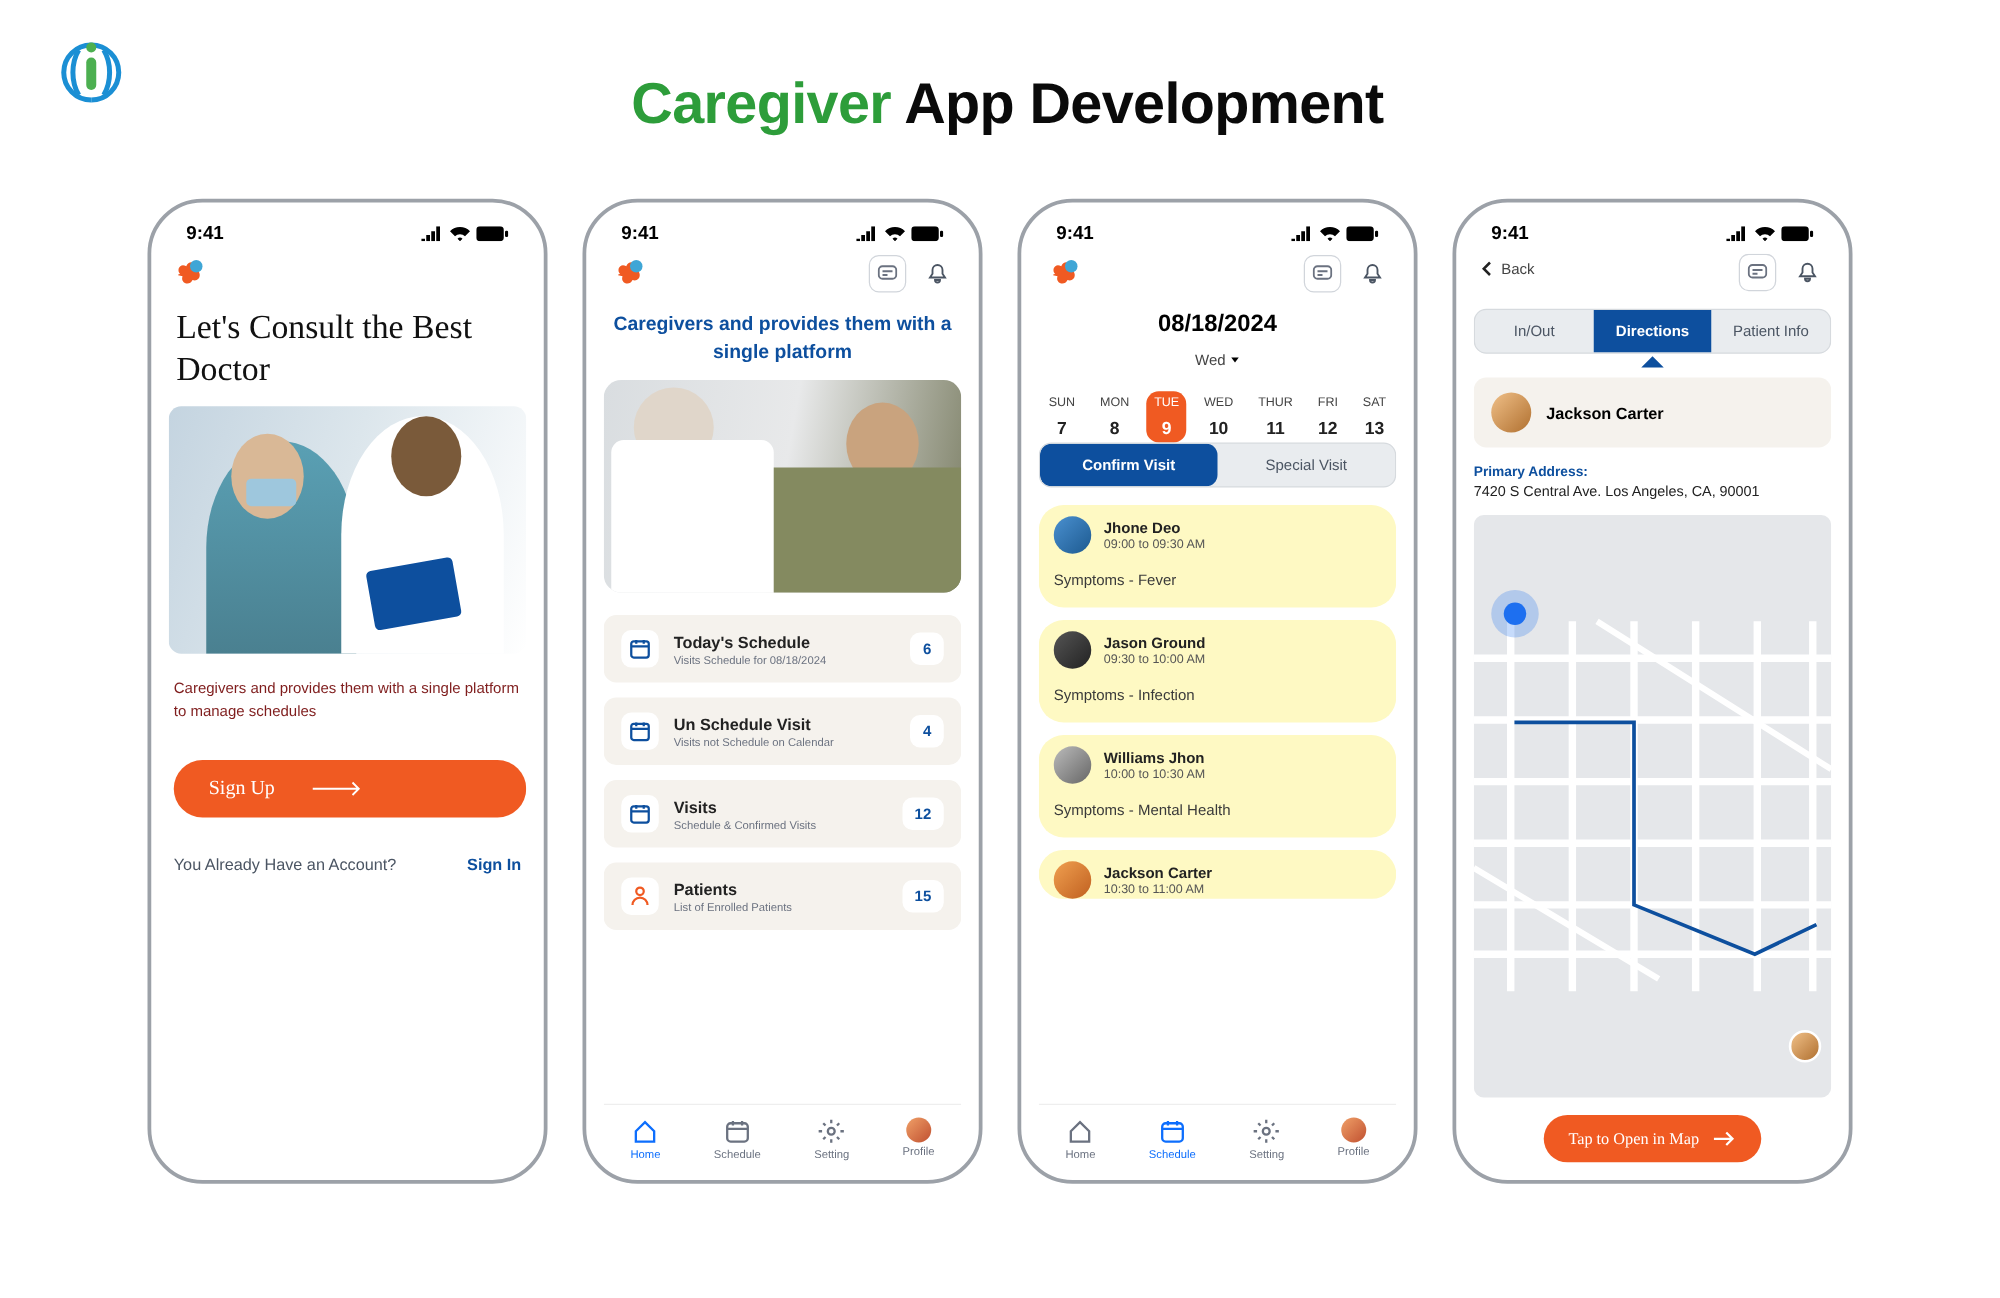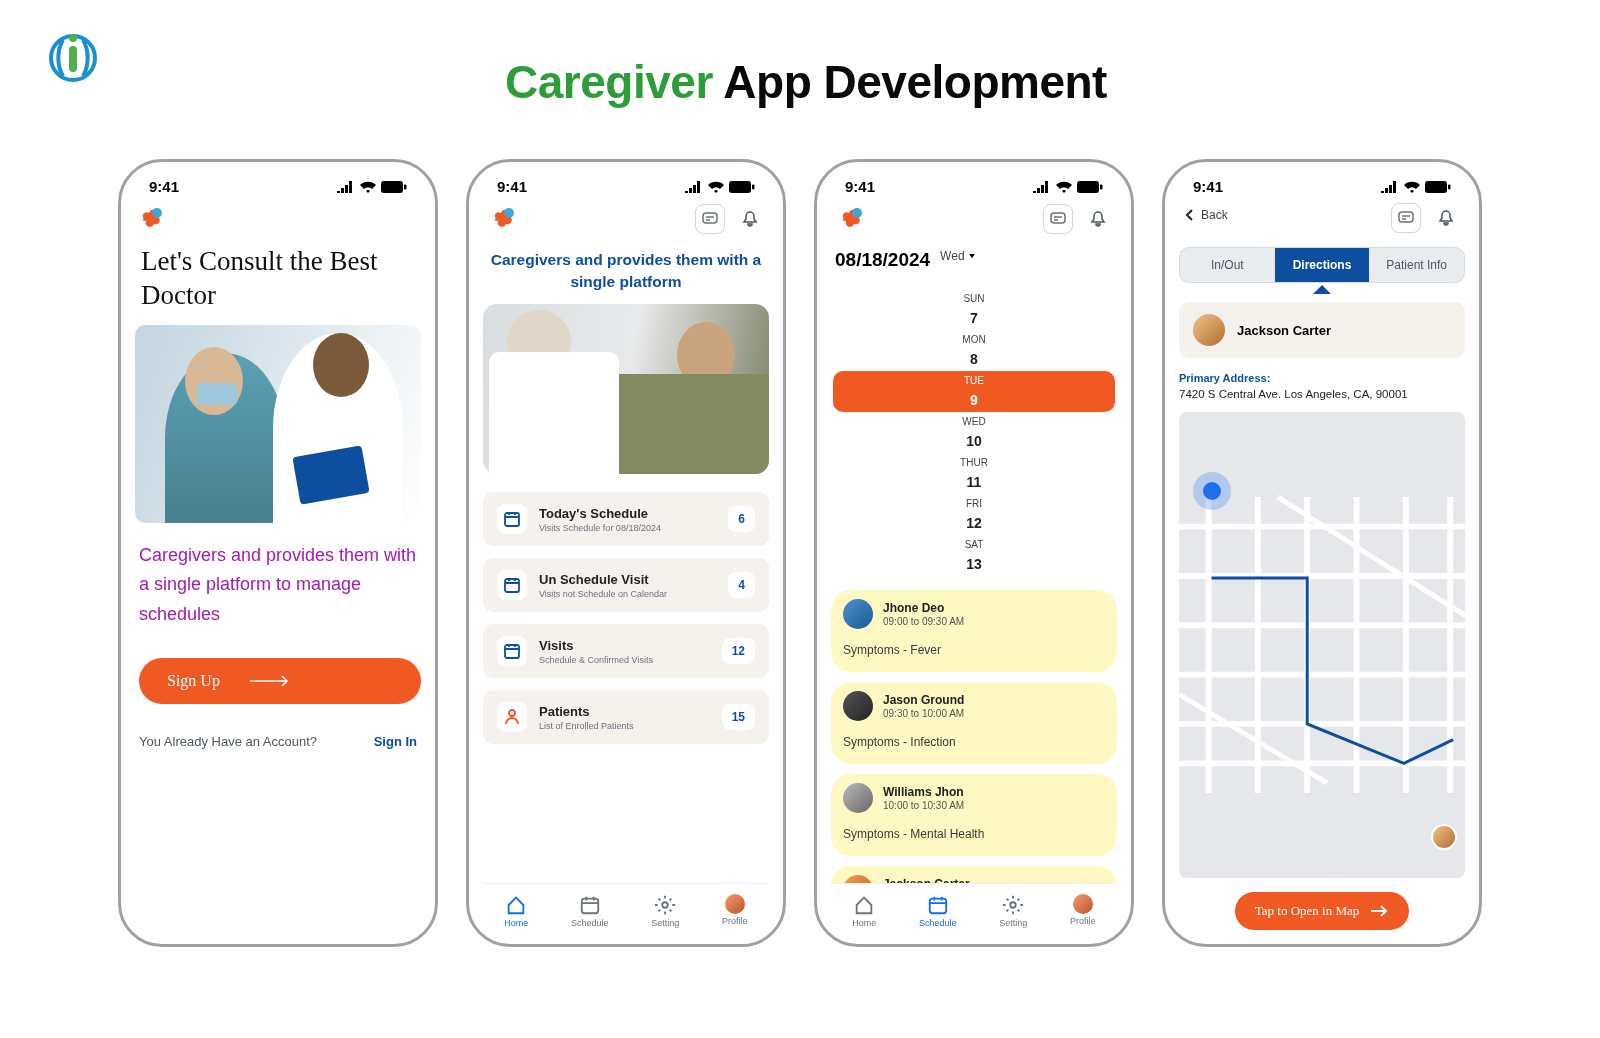--- a/index.html
+++ b/index.html
@@ -11,21 +11,21 @@
 .phones-row { display: flex; justify-content: center; gap: 28px; margin-top: 50px; padding: 0 40px; }
 .phone { width: 320px; height: 788px; border: 3px solid #9ca1a8; border-radius: 44px; background: #fff; padding: 10px 14px 14px; position: relative; display: flex; flex-direction: column; }
 .status-bar { display: flex; justify-content: space-between; align-items: center; padding: 6px 14px 8px; font-size: 15px; font-weight: 600; }
 .status-icons { display: flex; gap: 5px; align-items: center; }
 .app-logo { width: 26px; height: 26px; margin: 2px 4px 4px; }
 .phone-content { flex: 1; overflow: hidden; display: flex; flex-direction: column; }
 
 
 .s1-title { font-family: Georgia, serif; font-size: 27px; font-weight: 500; margin: 10px 6px 12px; line-height: 1.25; color: #111; }
 .s1-img { width: 100%; height: 198px; border-radius: 10px; margin-bottom: 18px; background: linear-gradient(110deg,#c4d4e0 0%,#dce6ec 45%,#fff 100%); position: relative; overflow: hidden; }
-.s1-desc { color: #a21caf; font-size: 18px; line-height: 1.65; margin: 0 4px 28px; }
+.s1-desc { color: #7f1d1d; font-size: 12px; line-height: 1.65; margin: 0 4px 28px; }
 .btn-orange { background: #f05a22; color: #fff; border: none; border-radius: 30px; padding: 14px 28px; font-size: 16px; font-family: Georgia, serif; display: inline-flex; align-items: center; gap: 30px; cursor: pointer; margin-left: 4px; }
 .s1-footer { display: flex; justify-content: space-between; align-items: center; margin-top: 30px; padding: 0 4px; font-size: 13px; }
 .s1-footer-text { color: #4b5563; }
 .s1-signin { color: #0d4f9e; font-weight: 700; text-align: center; }
 
 
 .top-icons { display: flex; gap: 10px; margin-left: auto; }
 .top-row { display: flex; align-items: center; margin: 0 4px 6px; }
 .icon-btn { width: 30px; height: 30px; border: 1px solid #d1d5db; border-radius: 8px; display: flex; align-items: center; justify-content: center; color: #6b7280; background: #fff; }
 .icon-btn.bell { border-radius: 50%; border: none; }
@@ -39,23 +39,23 @@
 .card-title { font-size: 13px; font-weight: 700; color: #222; }
 .card-sub { font-size: 9px; color: #6b7280; margin-top: 2px; }
 .card-badge { background: #fff; color: #0d4f9e; font-weight: 700; font-size: 12px; padding: 6px 10px; border-radius: 8px; }
 .bottom-nav { display: flex; justify-content: space-around; padding: 10px 0 2px; border-top: 1px solid #eee; margin-top: auto; }
 .nav-item { display: flex; flex-direction: column; align-items: center; gap: 2px; font-size: 9px; color: #6b7280; }
 .nav-item.active { color: #0d6efd; }
 .nav-icon { width: 22px; height: 22px; }
 .nav-avatar { width: 20px; height: 20px; border-radius: 50%; background: linear-gradient(135deg,#f0a068,#c05030); }
 
 
-.s3-date { font-size: 19px; font-weight: 700; margin: 8px 4px 2px; display: flex; align-items: flex-start; gap: 10px; }
+.s3-date { font-size: 19px; font-weight: 700; margin: 8px 4px 2px; display: flex; align-items: center; gap: 10px; flex-direction: column; }
 .s3-date-day { font-size: 12px; font-weight: 500; color: #444; }
-.week-row { display: flex; justify-content: space-between; margin: 16px 0 14px; padding: 0 2px; flex-direction: column; }
+.week-row { display: flex; justify-content: space-between; margin: 16px 0 0; padding: 0 2px; }
 .week-col { display: flex; flex-direction: column; align-items: center; gap: 6px; font-size: 10px; color: #444; padding: 4px 6px; border-radius: 10px; }
 .week-col .num { font-size: 14px; font-weight: 600; color: #222; }
 .week-col.selected { background: #f05a22; color: #fff; }
 .week-col.selected .num { color: #fff; }
 .tabs { display: flex; background: #e9ecef; border: 1px solid #d6dade; border-radius: 10px; margin-bottom: 14px; overflow: hidden; }
 .tab { flex: 1; text-align: center; padding: 10px 4px; font-size: 12px; color: #4b5563; font-weight: 500; }
 .tab.active { background: #0d4f9e; color: #fff; border-radius: 9px; font-weight: 600; }
 .visit-list { display: flex; flex-direction: column; gap: 10px; flex: 1; overflow: hidden; }
 .visit-card { background: #fef9c3; border-radius: 20px; padding: 9px 12px; }
 .visit-header { display: flex; align-items: center; gap: 10px; }
@@ -346,20 +346,24 @@
           </div>
         <div class="week-col">
             <span>FRI</span>
             <span class="num">12</span>
           </div>
         <div class="week-col">
             <span>SAT</span>
             <span class="num">13</span>
           </div>
       </div>
+      <div class="tabs">
+        <div class="tab active">Confirm Visit</div>
+        <div class="tab">Special Visit</div>
+      </div>
       <div class="visit-list">
         <div class="visit-card">
           <div class="visit-header">
               <div class="avatar a1"></div>
               <div>
                 <div class="visit-name">Jhone Deo</div>
                 <div class="visit-time">09:00 to 09:30 AM</div>
               </div>
             </div>
           <div class="visit-symptom">Symptoms - Fever</div>

